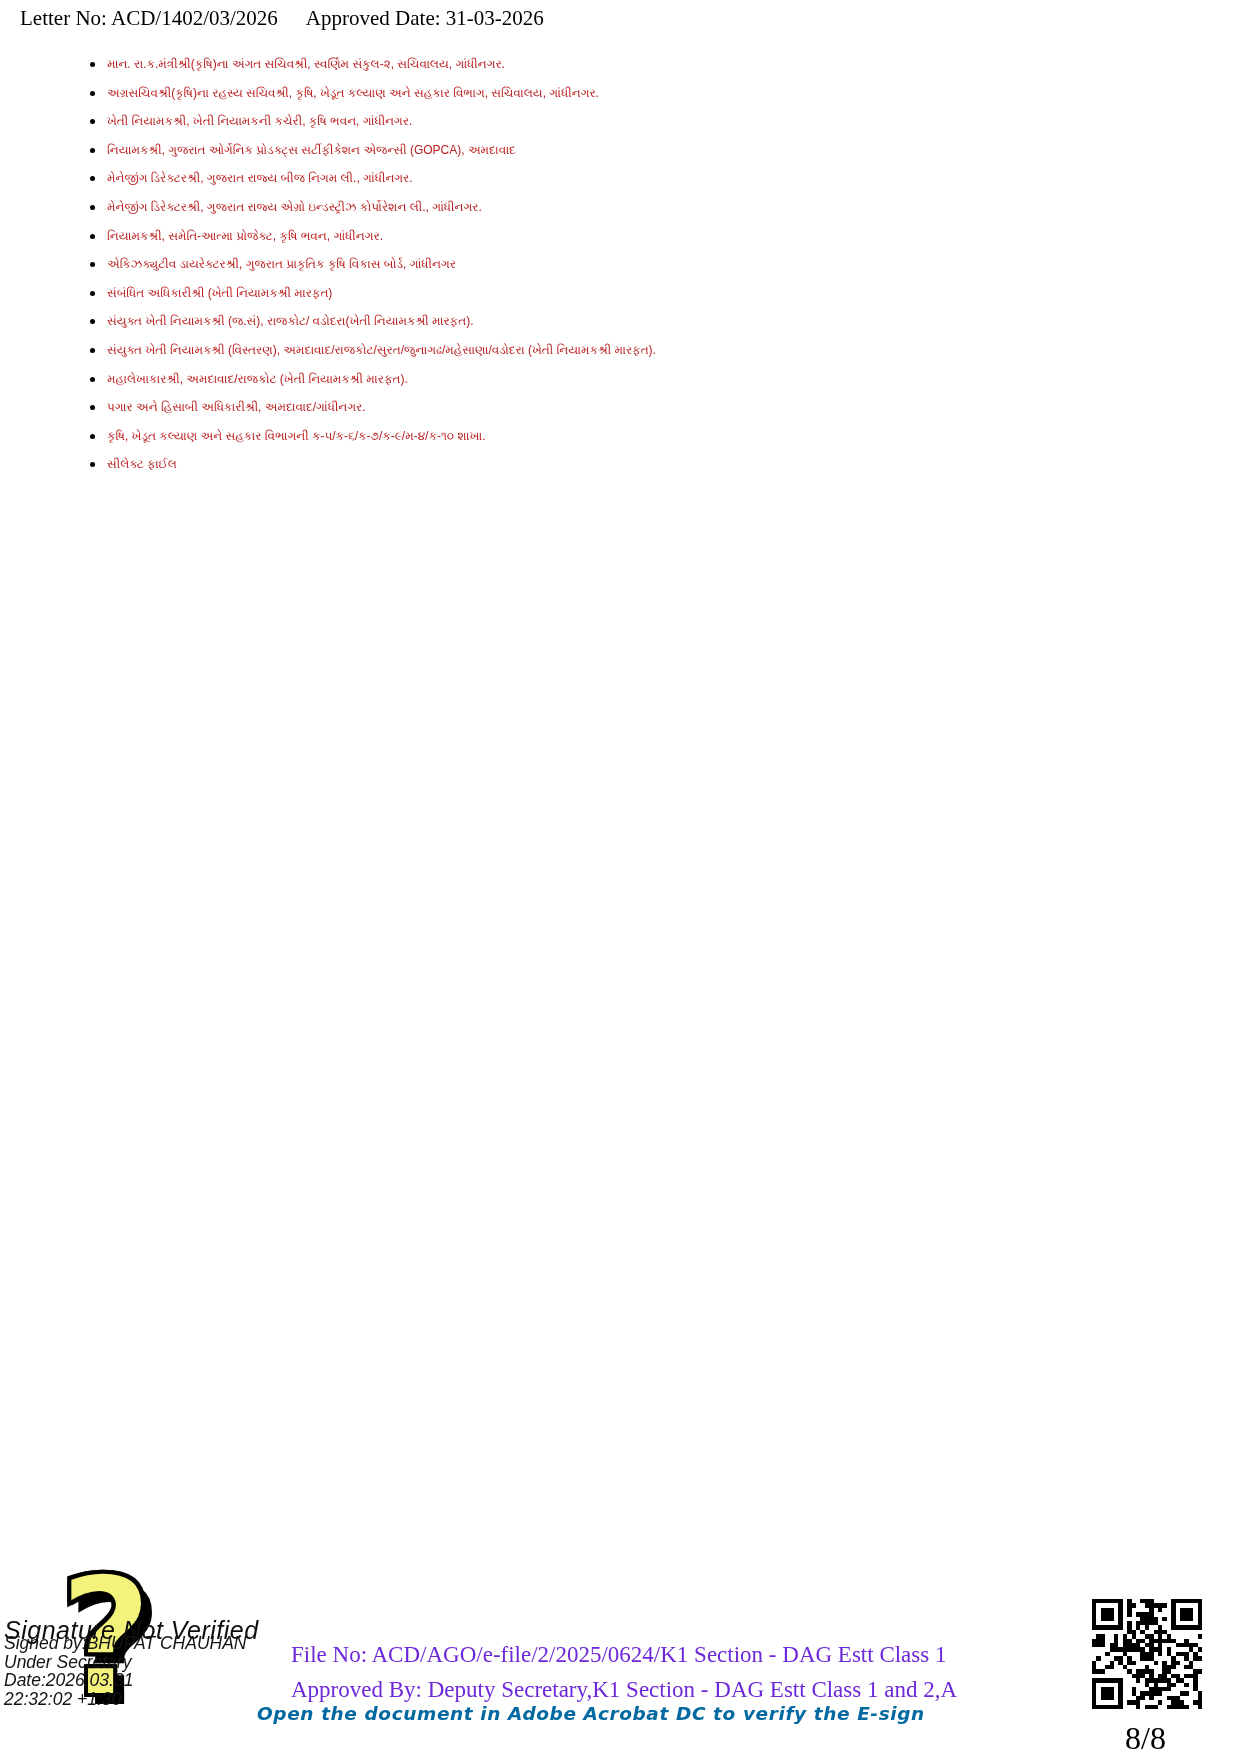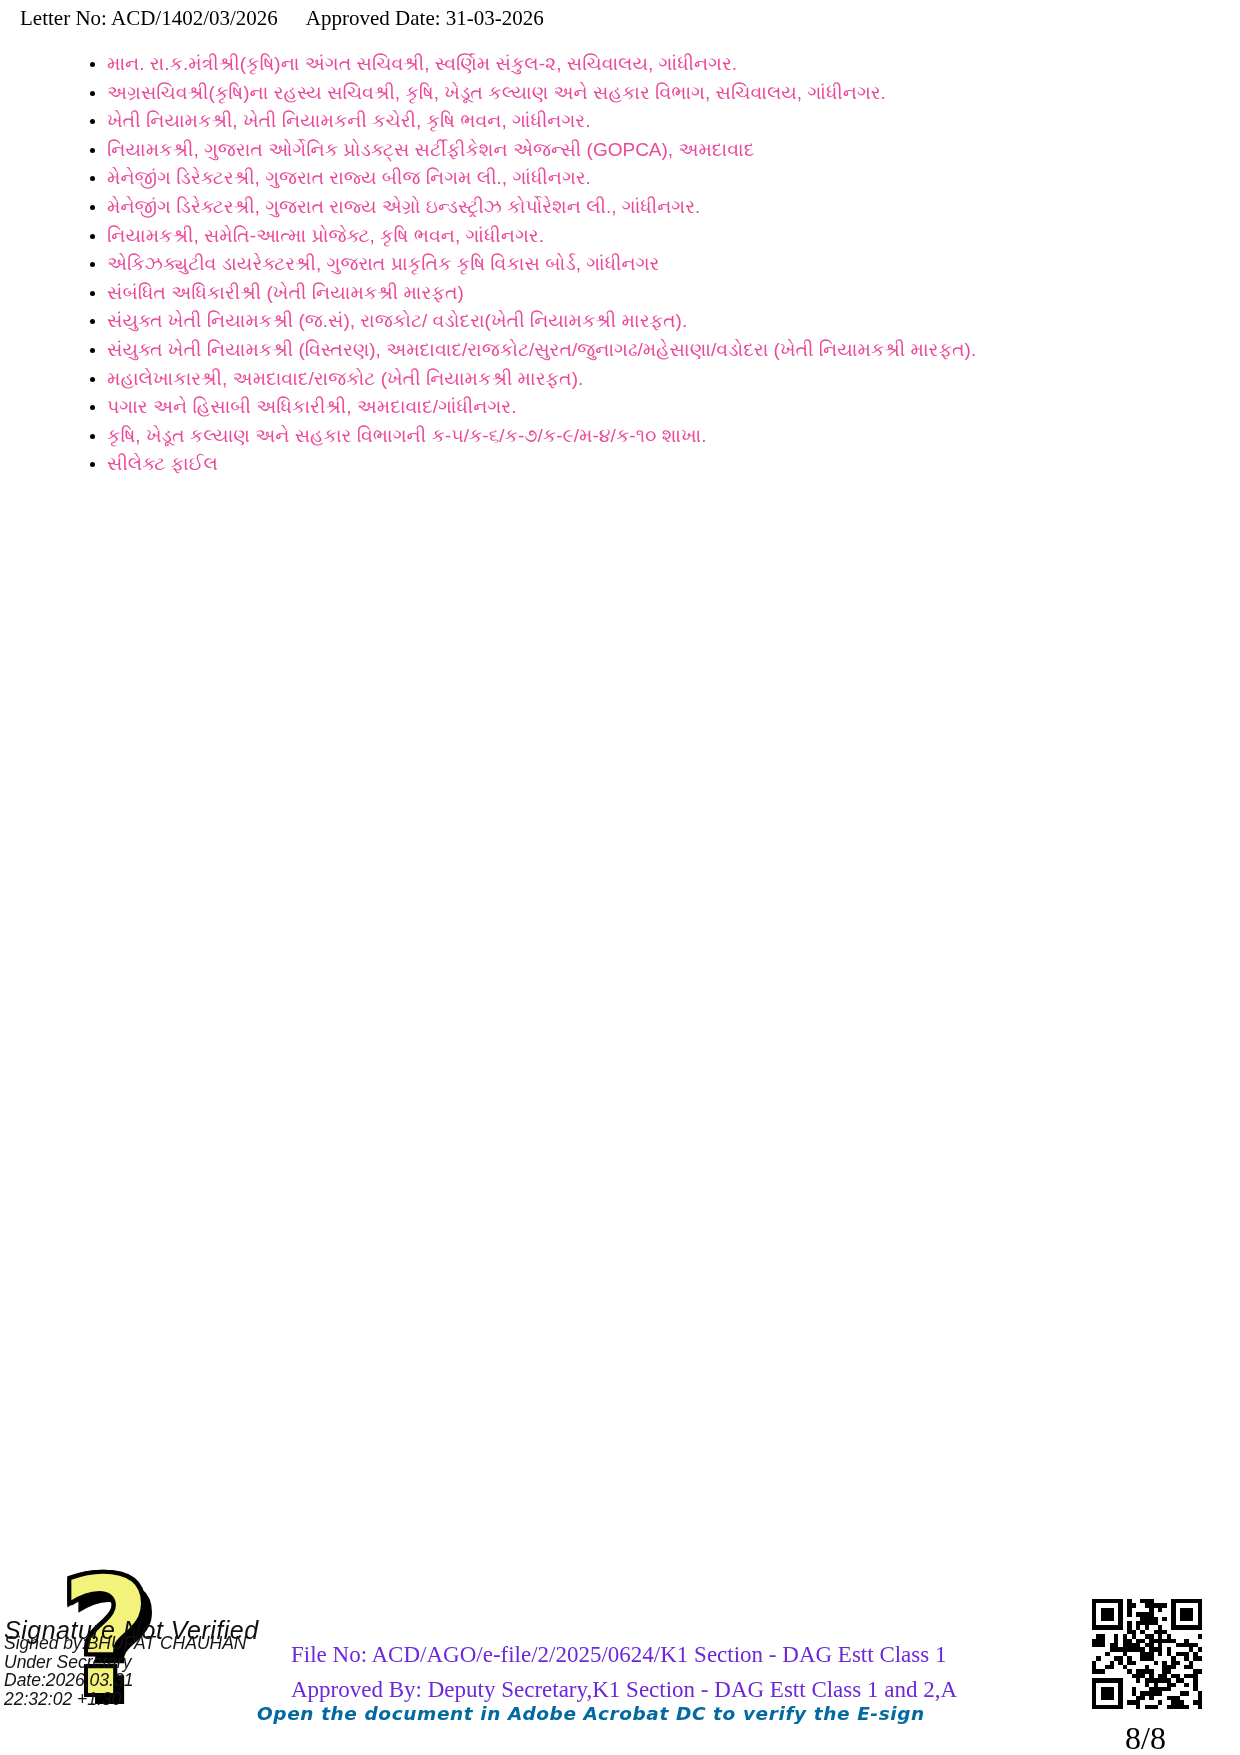--- a/index.html
+++ b/index.html
@@ -20,24 +20,24 @@
   }
   .doc-header .seg { margin-right:28px; }
   
   .recipient-list {
     position:absolute; left:88px; top:50px; width:1100px;
     list-style:none;
   }
   .recipient-list li {
     position:relative;
     padding-left:19px;
-    font-size:19px;
+    font-size:12px;
     line-height:28.6px;
     white-space:nowrap;
-    color:#ec4899;
+    color:#b91c1c;
   }
   .recipient-list li::before {
     content:"";
     position:absolute; left:2px; top:12px;
     width:5px; height:5px; border-radius:50%;
     background:#000;
   }
   
   .sig-status {
     position:absolute; left:4px; top:1568px; z-index:3;

